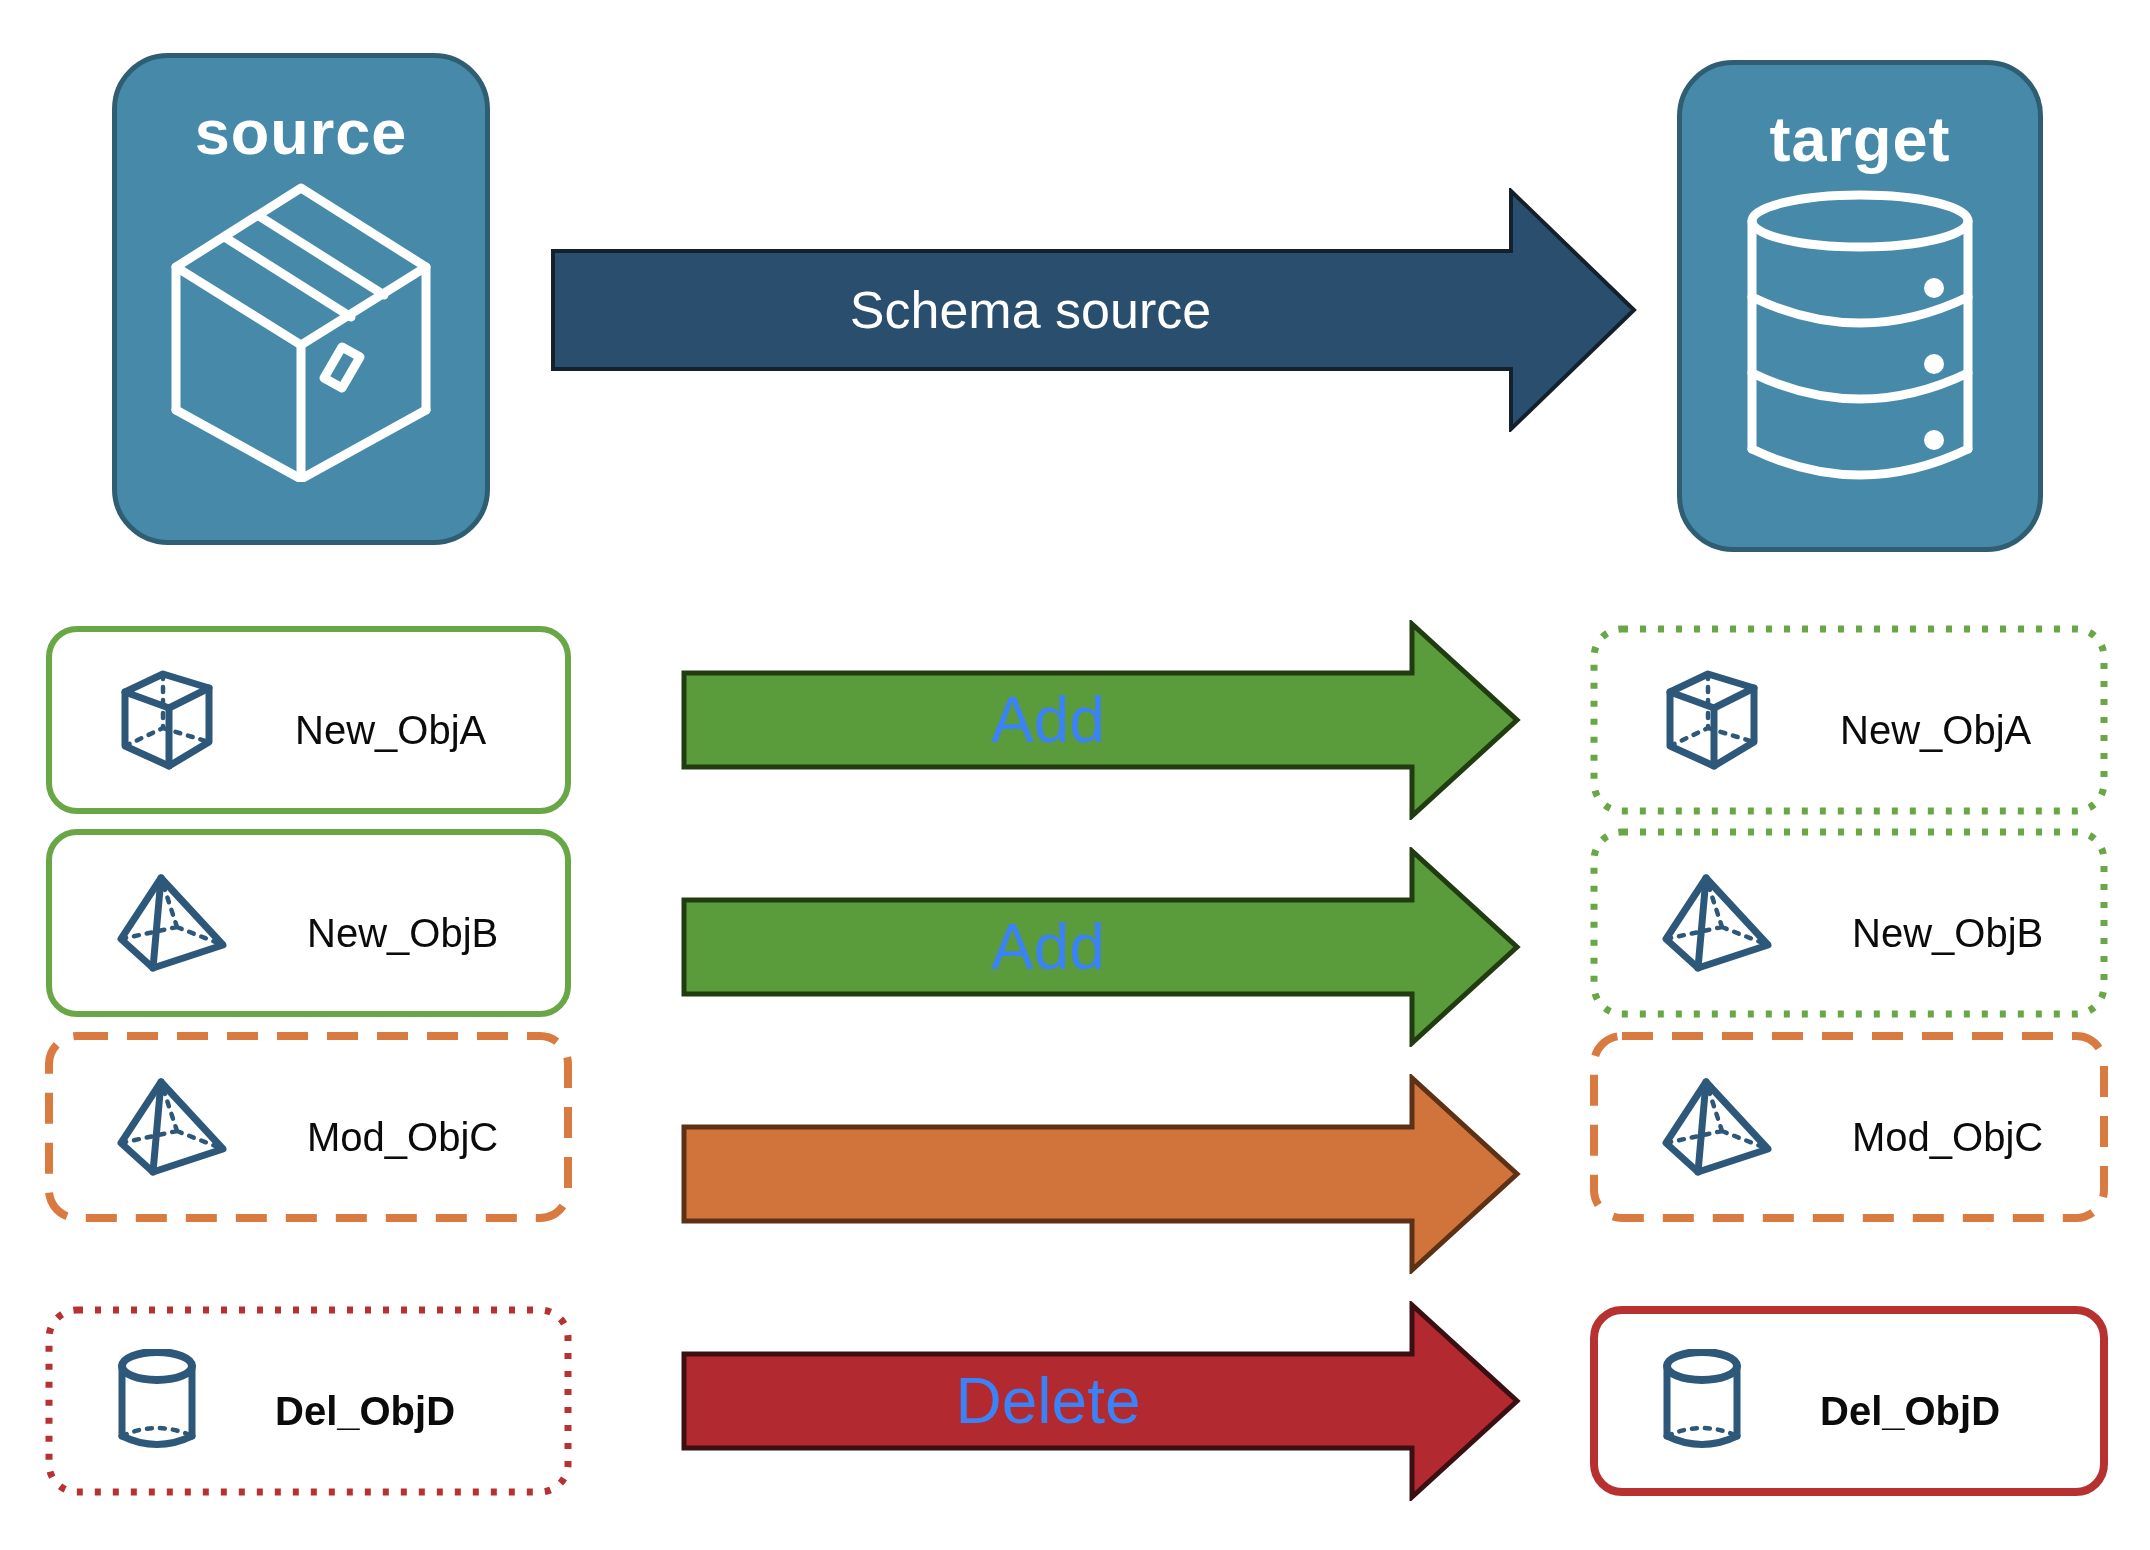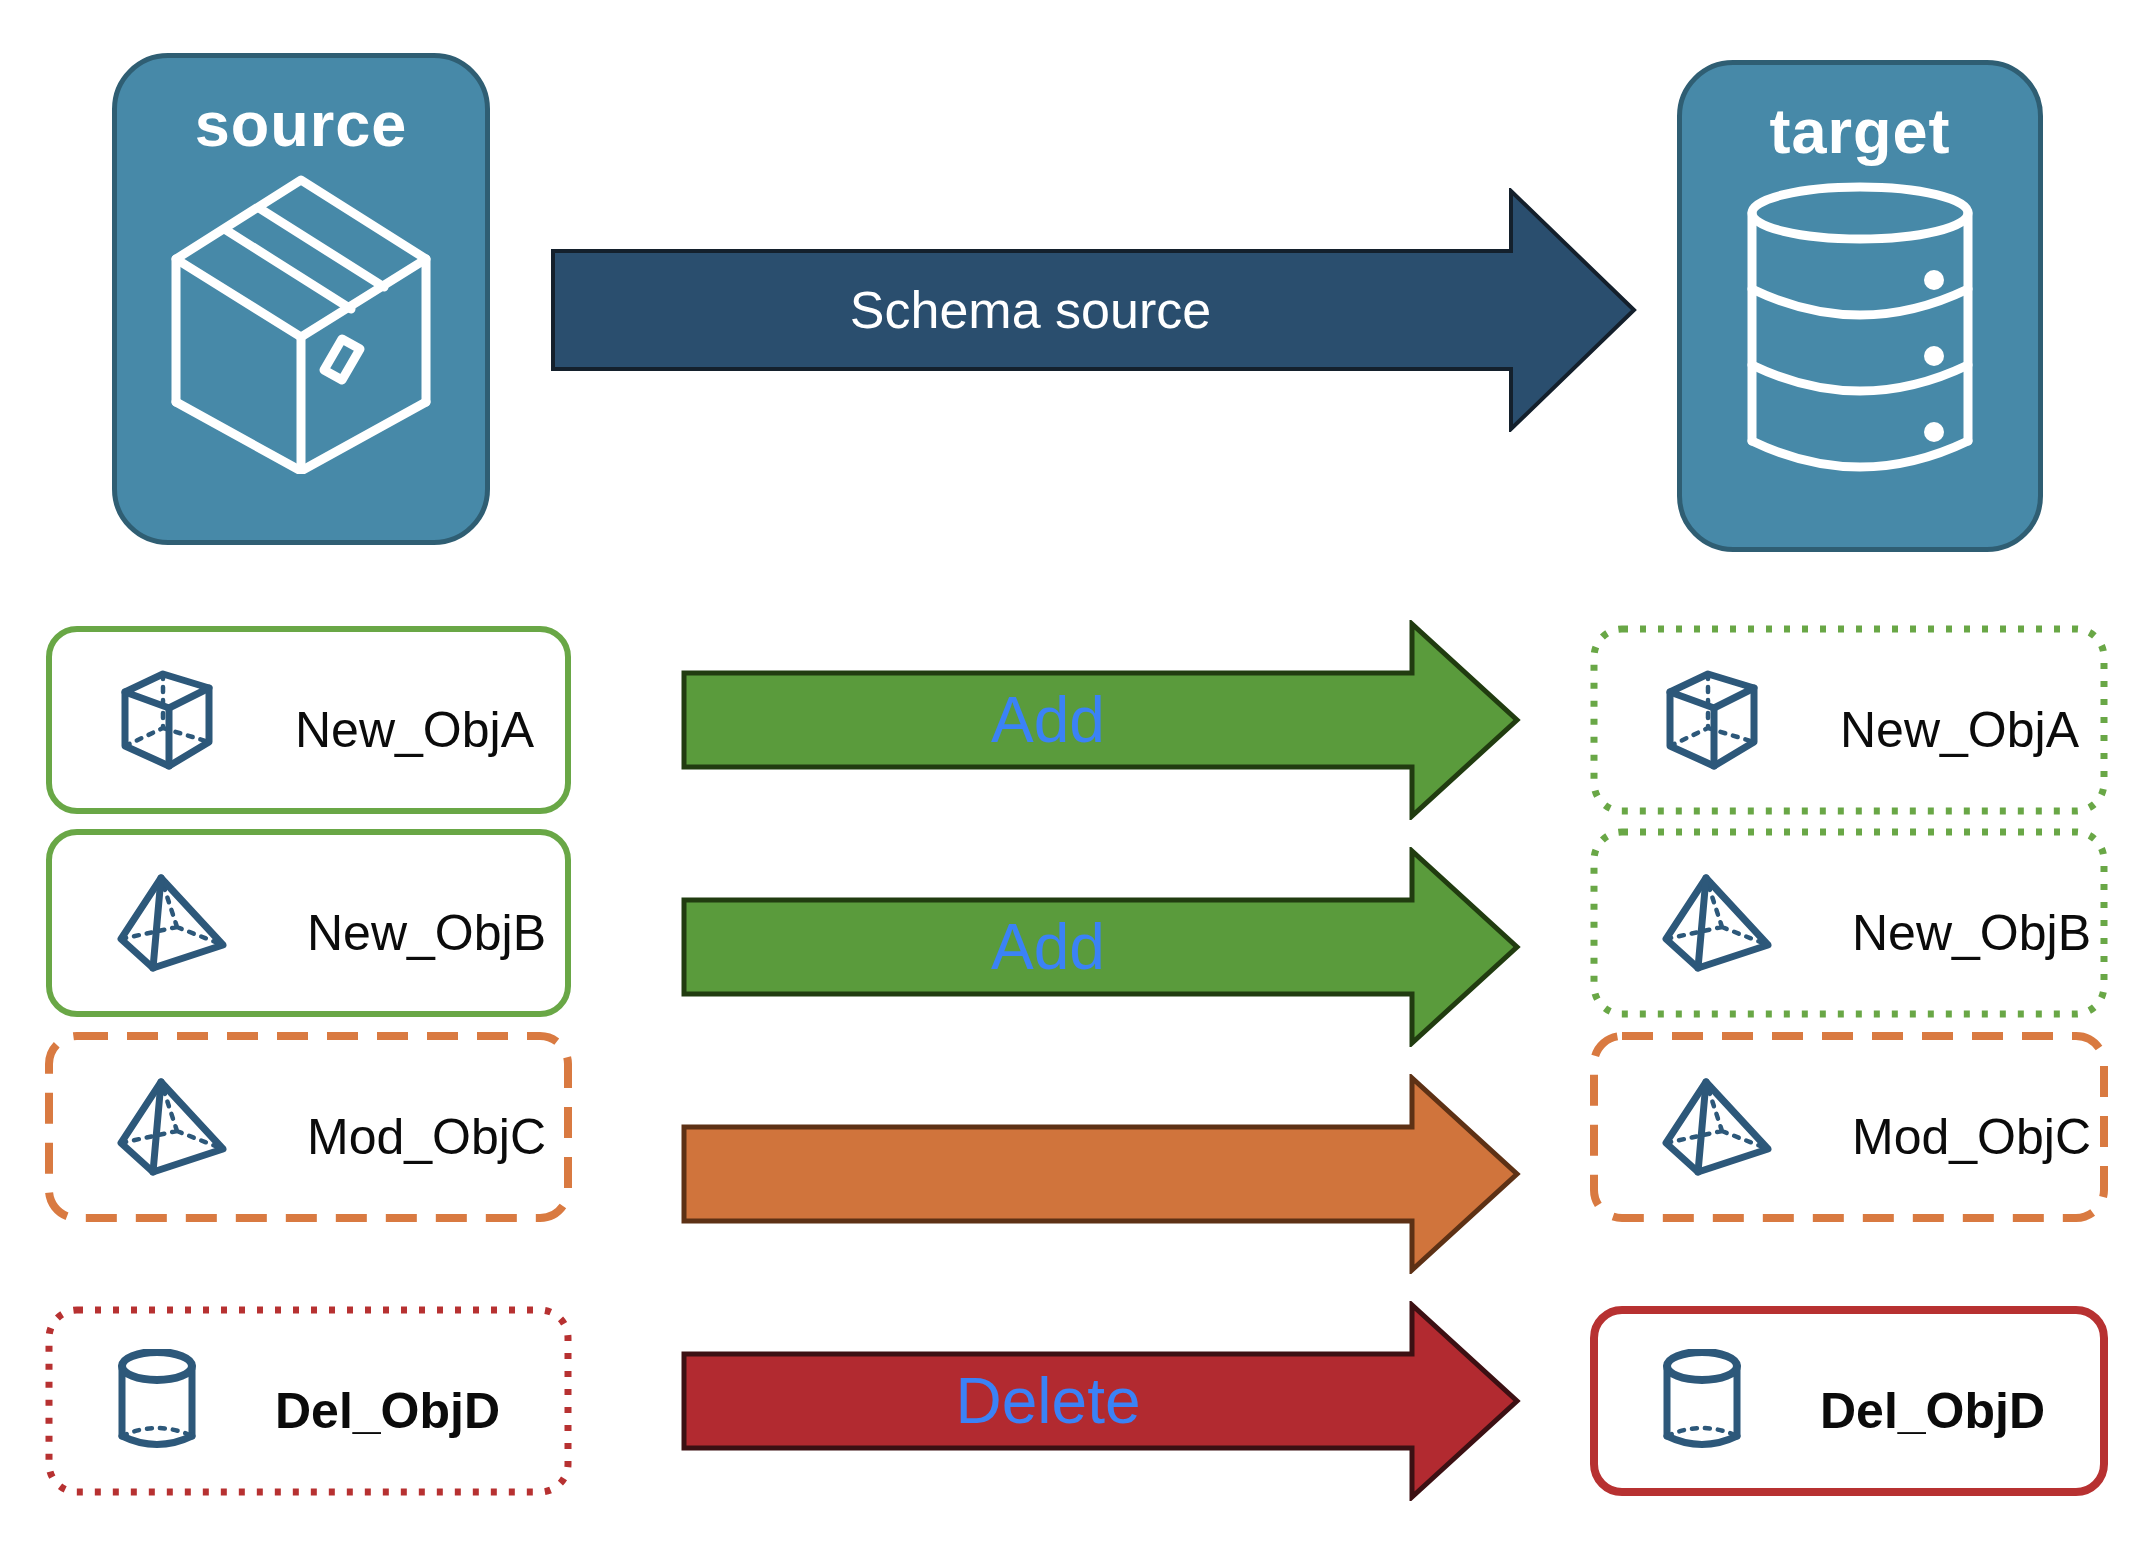--- a/index.html
+++ b/index.html
@@ -27,39 +27,39 @@
   }
   
   .bignode{
     position:absolute;background:var(--node-blue);
     border:5px solid var(--node-border);border-radius:56px;
     display:flex;flex-direction:column;align-items:center;
   }
   .bignode.source{left:112px;top:53px;width:378px;height:492px;}
   .bignode.target{left:1677px;top:60px;width:366px;height:492px;}
   .bignode .title{
-    margin-top:30px;color:#ffffff;font-size:63px;font-weight:bold;letter-spacing:1px;
+    margin-top:38px;color:#ffffff;font-size:63px;font-weight:bold;letter-spacing:1px;
   }
   .bignode .bigicon{margin-top:14px;}
   
   .cmp-arrow{position:absolute;left:550px;top:188px;}
   .cmp-arrow polygon{fill:var(--navy);stroke:var(--navy-dark);stroke-width:4;}
   .cmp-label{
     position:absolute;left:550px;top:251px;width:961px;height:118px;
     display:flex;align-items:center;justify-content:center;
     color:#ffffff;font-size:52px;
   }
   
   .objbox{position:absolute;height:190px;}
   .objbox svg.border{position:absolute;left:0;top:0;}
   .objbox .content{
     position:absolute;left:0;top:0;width:100%;height:100%;
     display:flex;align-items:center;padding-left:72px;
   }
-  .objbox .obj-label{margin-left:78px;font-size:50px;color:var(--label-color);margin-top:20px;}
+  .objbox .obj-label{margin-left:78px;font-size:40px;color:var(--label-color);margin-top:20px;}
   .objbox.left{left:45px;width:527px;}
   .objbox.right{left:1590px;width:518px;}
   .r1{top:625px;} .r2{top:828px;} .r3{top:1032px;text-align:right;} .r4{top:1306px;font-weight:bold;}
   .border rect{fill:none;}
   .b-solid-green rect{stroke:var(--green-border);stroke-width:6;}
   .b-dotted-green rect{stroke:var(--green-border);stroke-width:7;stroke-dasharray:6 12;}
   .b-dashed-orange rect{stroke:var(--orange-border);stroke-width:8;stroke-dasharray:31 19;}
   .b-dotted-red rect{stroke:var(--red-border);stroke-width:7;stroke-dasharray:6 12;}
   .b-solid-red rect{stroke:var(--red-border);stroke-width:8;}
   

